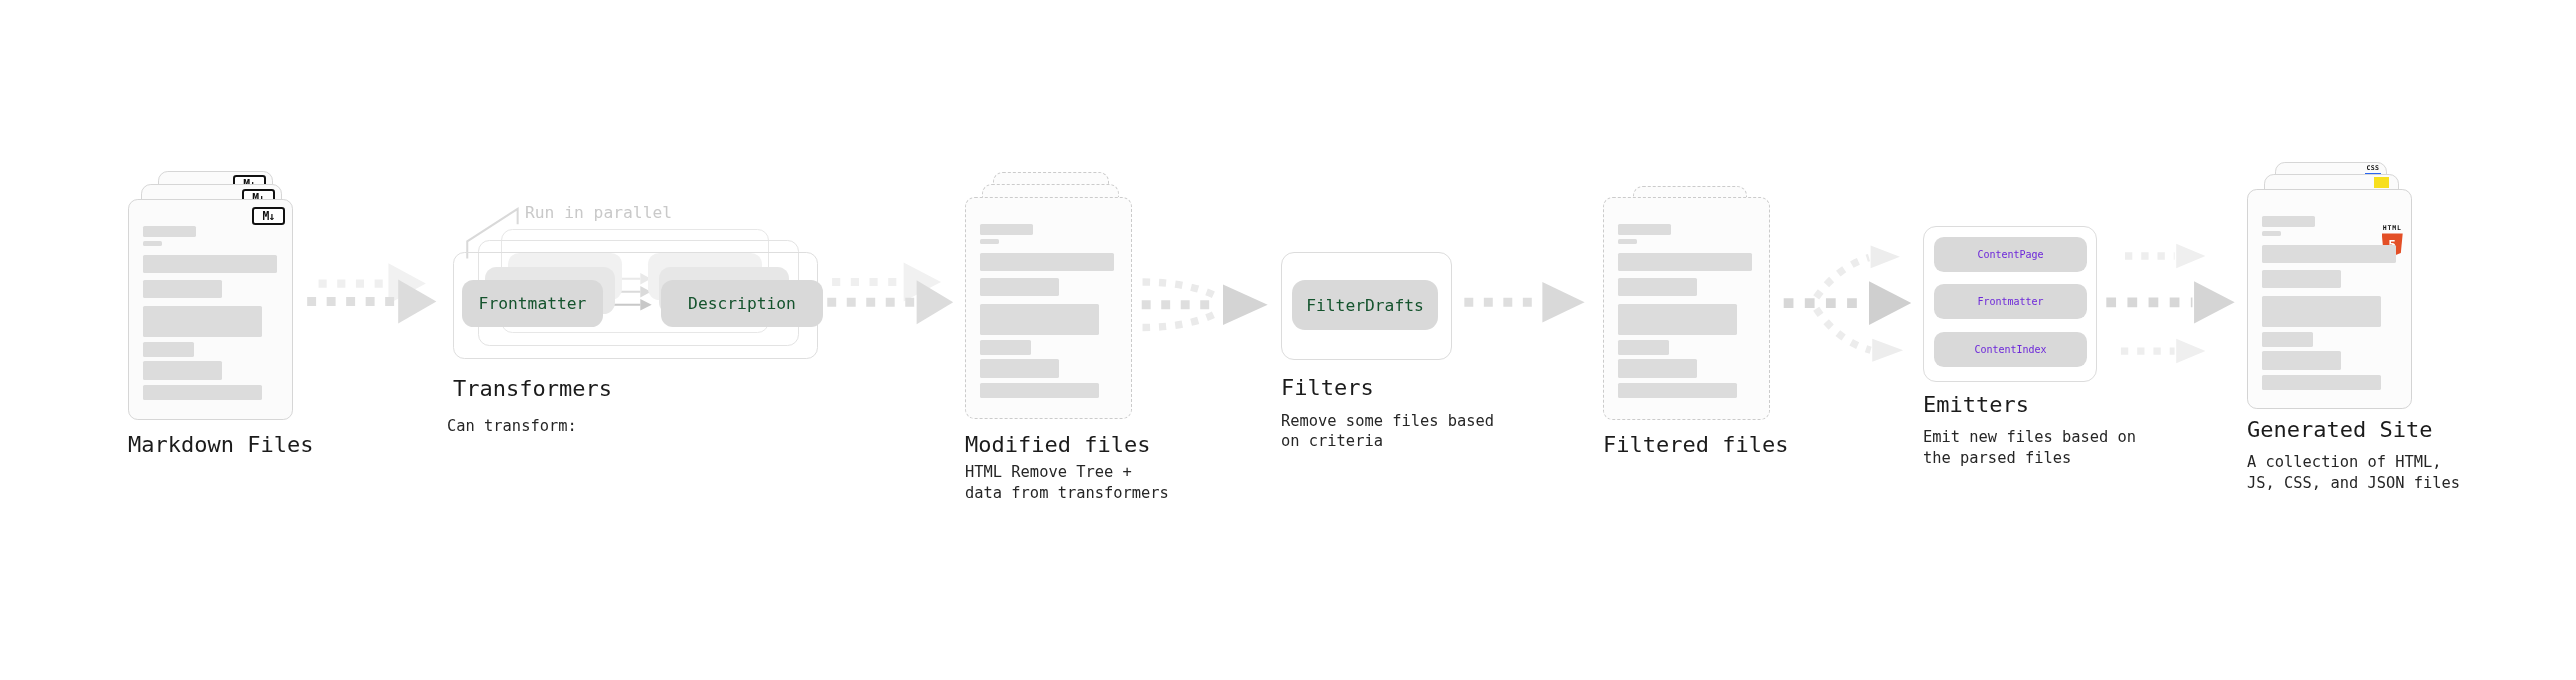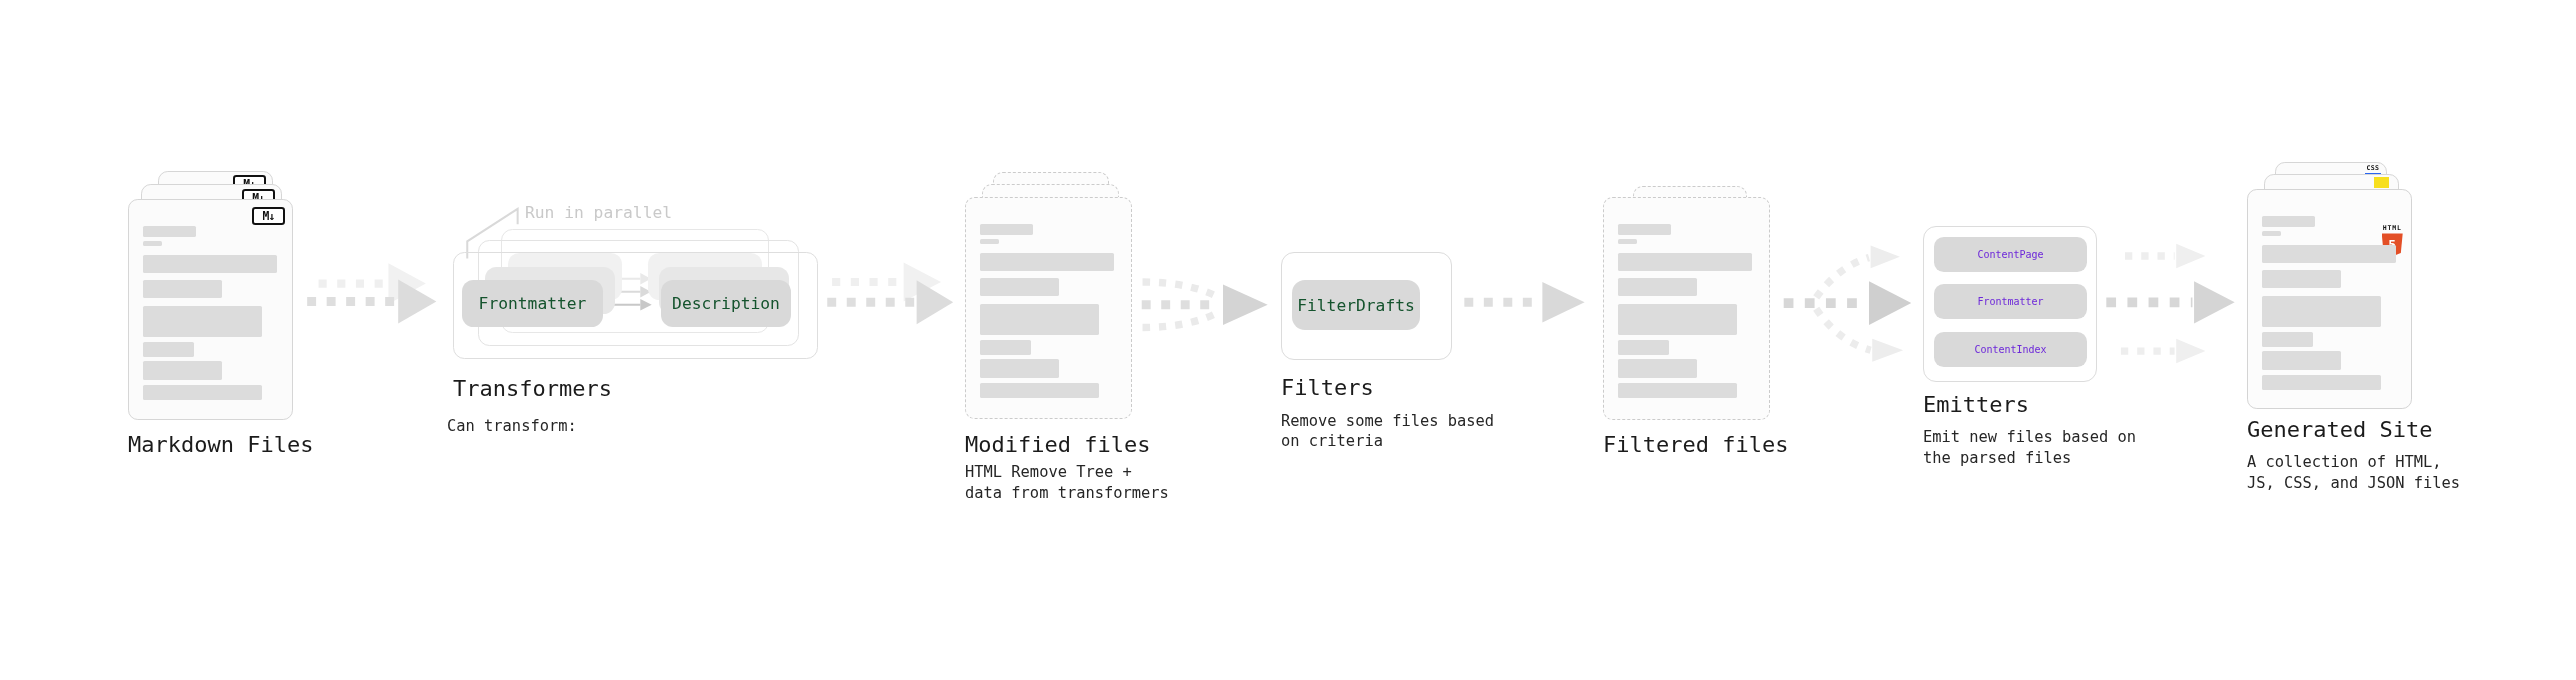--- a/index.html
+++ b/index.html
@@ -130,21 +130,21 @@
 
   <div class="tbox" style="left:501px;top:229px;width:268px;height:104px;border-color:#e7e7e7;"></div>
   <div class="tbox" style="left:478px;top:240px;width:321px;height:106px;border-color:#e3e3e3;"></div>
   <div class="tbox" style="left:453px;top:252px;width:365px;height:107px;border-color:#dedede;"></div>
 
   <div class="pill ghost3" style="left:508px;top:253px;width:114px;height:47px;"></div>
   <div class="pill ghost3" style="left:648px;top:253px;width:114px;height:47px;"></div>
   <div class="pill ghost2" style="left:485px;top:267px;width:130px;height:47px;"></div>
   <div class="pill ghost2" style="left:659px;top:267px;width:130px;height:47px;"></div>
   <div class="pill" style="left:462px;top:280px;width:141px;height:47px;">Frontmatter</div>
-  <div class="pill" style="left:661px;top:280px;width:130px;height:47px;border-radius:12px;">Description</div>
+  <div class="pill" style="left:661px;top:280px;width:162px;height:47px;border-radius:12px;">Description</div>
 
   <div class="title" style="left:453px;top:376px;">Transformers</div>
   <div class="sub" style="left:447px;top:416px;line-height:20.3px;">
     <div>Can transform:</div>
   </div>
 </div>
 
 <div>
   <div class="filecard dashed" style="left:993px;top:172px;width:116px;height:49px;"></div>
   <div class="filecard dashed" style="left:982px;top:184px;width:137px;height:49px;"></div>
@@ -160,21 +160,21 @@
     </div>
   <div class="title" style="left:965px;top:432px;">Modified files</div>
   <div class="sub" style="left:965px;top:462px;">
     <div>HTML Remove Tree +</div>
     <div>data from transformers</div>
   </div>
 </div>
 
 <div>
   <div class="outcard" style="left:1281px;top:252px;width:171px;height:108px;"></div>
-  <div class="pill" style="left:1292px;top:280px;width:128px;height:50px;border-radius:13px;">FilterDrafts</div>
+  <div class="pill" style="left:1292px;top:280px;width:146px;height:50px;border-radius:13px;">FilterDrafts</div>
   <div class="title" style="left:1281px;top:375px;">Filters</div>
   <div class="sub" style="left:1281px;top:411px;line-height:20.3px;">
     <div>Remove some files based</div>
     <div>on criteria</div>
   </div>
 </div>
 
 <div>
   <div class="filecard dashed" style="left:1633px;top:186px;width:114px;height:49px;"></div>
   <div class="filecard dashed" style="left:1603px;top:197px;width:167px;height:223px;">

